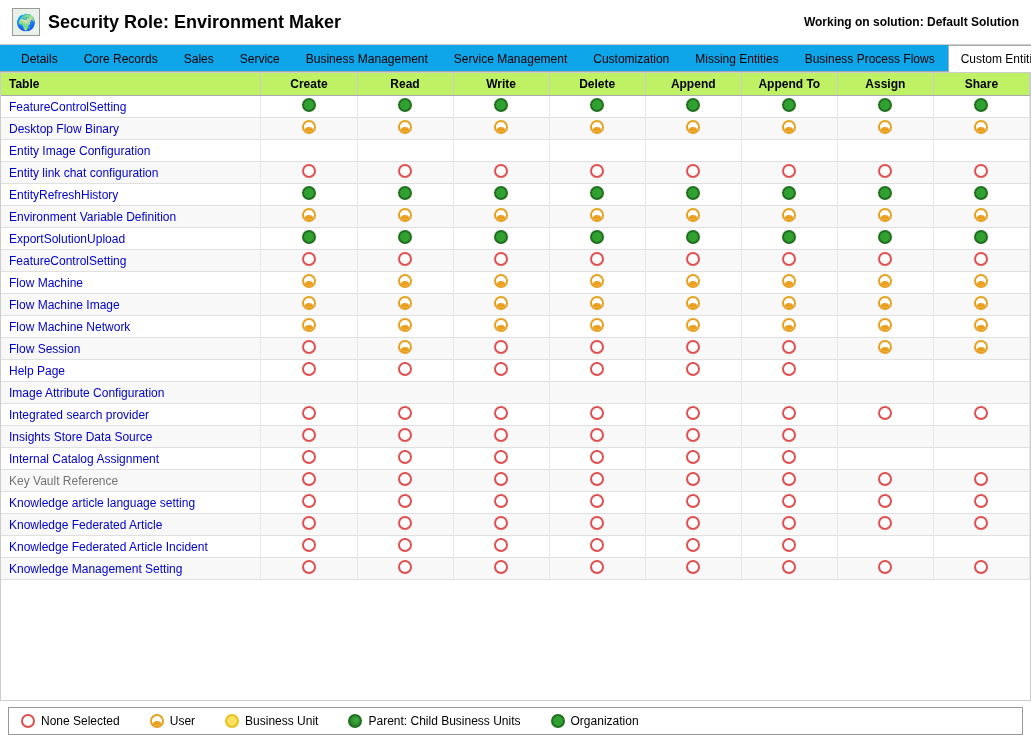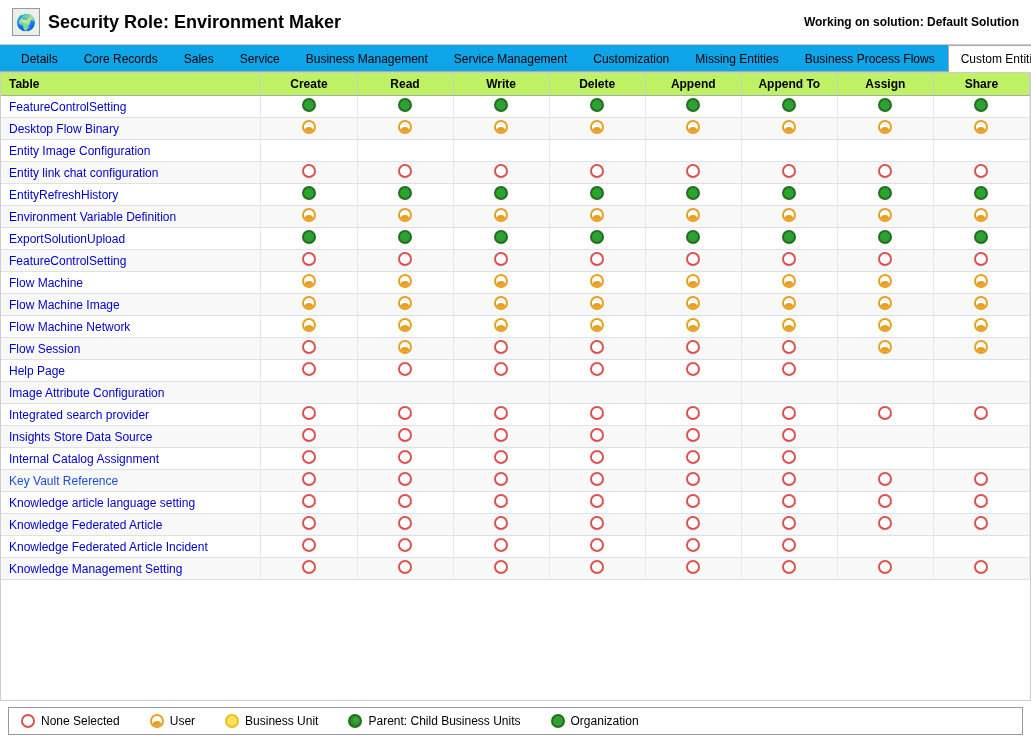--- a/index.html
+++ b/index.html
@@ -275,21 +275,21 @@
               <td><span class="icon-none"></span></td>
               <td><span class="icon-none"></span></td>
               <td><span class="icon-none"></span></td>
               <td><span class="icon-none"></span></td>
               <td><span class="icon-none"></span></td>
               <td><span class="icon-none"></span></td>
               <td><span class="icon-empty"></span></td>
               <td><span class="icon-empty"></span></td>
             </tr>
             <tr>
-              <td style="color:#1d4ed8;">Key Vault Reference</td>
+              <td style="color:#737373;">Key Vault Reference</td>
               <td><span class="icon-none"></span></td>
               <td><span class="icon-none"></span></td>
               <td><span class="icon-none"></span></td>
               <td><span class="icon-none"></span></td>
               <td><span class="icon-none"></span></td>
               <td><span class="icon-none"></span></td>
               <td><span class="icon-none"></span></td>
               <td><span class="icon-none"></span></td>
             </tr>
             <tr>

